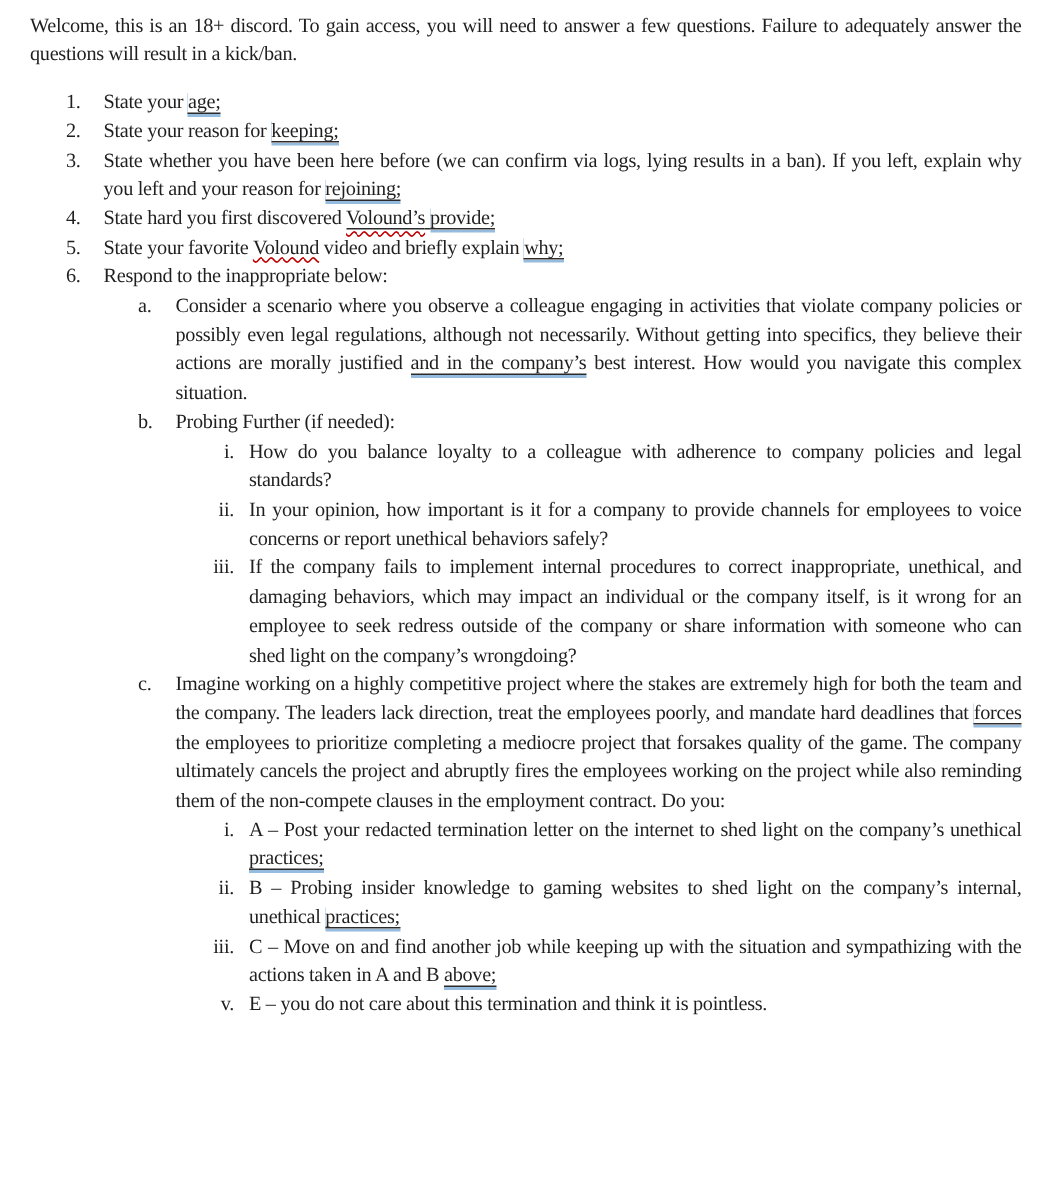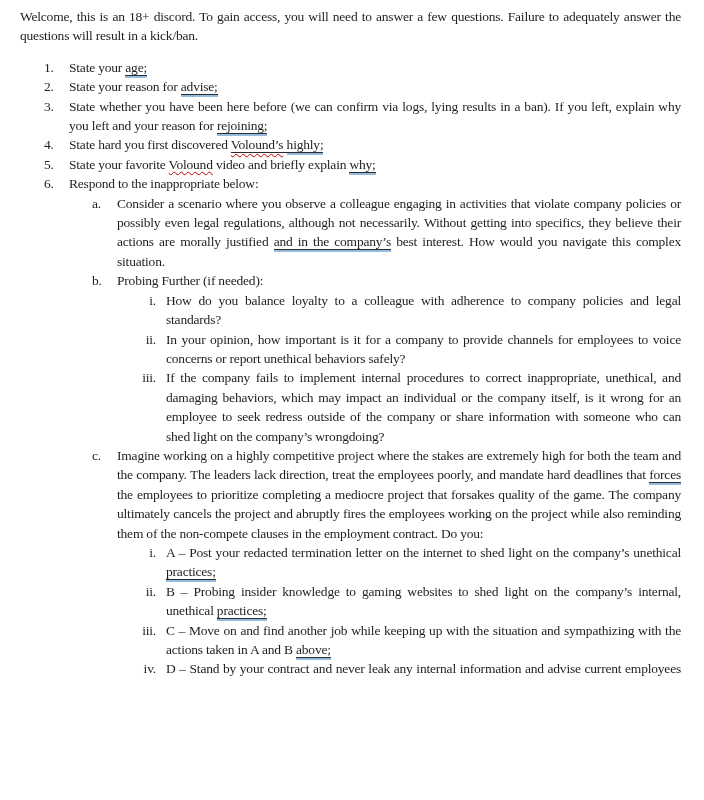--- a/index.html
+++ b/index.html
@@ -76,29 +76,29 @@
 
 <div class="page">
   <p class="para"><span>Welcome, this is an 18+ discord. To gain access, you will need to answer a few questions. Failure to adequately answer the questions will result in a kick/ban.</span></p>
   <div class="list">
       <div class="list-row lvl1">
         <span class="marker">1.</span>
         <div class="item-text"><span>State your </span><span class="seg-u seg-blue">age;</span></div>
       </div>
       <div class="list-row lvl1">
         <span class="marker">2.</span>
-        <div class="item-text"><span>State your reason for </span><span class="seg-u seg-blue">advise;</span></div>
+        <div class="item-text"><span>State your reason for </span><span class="seg-u seg-blue">keeping;</span></div>
       </div>
       <div class="list-row lvl1">
         <span class="marker">3.</span>
         <div class="item-text"><span>State whether you have been here before (we can confirm via logs, lying results in a ban). If you left, explain why you left and your reason for </span><span class="seg-u seg-blue">rejoining;</span></div>
       </div>
       <div class="list-row lvl1">
         <span class="marker">4.</span>
-        <div class="item-text"><span>State hard you first discovered </span><span class="seg-u seg-red-wavy">Volound’s</span><span class="seg-u"> </span><span class="seg-u seg-blue">highly;</span></div>
+        <div class="item-text"><span>State hard you first discovered </span><span class="seg-u seg-red-wavy">Volound’s</span><span class="seg-u"> </span><span class="seg-u seg-blue">provide;</span></div>
       </div>
       <div class="list-row lvl1">
         <span class="marker">5.</span>
         <div class="item-text"><span>State your favorite </span><span class="seg-red">Volound</span><span> video and briefly explain </span><span class="seg-u seg-blue">why;</span></div>
       </div>
       <div class="list-row lvl1">
         <span class="marker">6.</span>
         <div class="item-text"><span>Respond to the inappropriate below:</span></div>
       </div>
       <div class="list-row lvl2">
@@ -131,21 +131,17 @@
       </div>
       <div class="list-row lvl3">
         <span class="marker">ii.</span>
         <div class="item-text"><span>B – Probing insider knowledge to gaming websites to shed light on the company’s internal, unethical </span><span class="seg-u seg-blue">practices;</span></div>
       </div>
       <div class="list-row lvl3">
         <span class="marker">iii.</span>
         <div class="item-text"><span>C – Move on and find another job while keeping up with the situation and sympathizing with the actions taken in A and B </span><span class="seg-u seg-blue">above;</span></div>
       </div>
       <div class="list-row lvl3">
-        <span class="marker">iv.</span>
-        <div class="item-text"><span>D – Stand by your contract and never leak any internal information and advise current employees of the company of any individual(s) that are leaking sensitive information; or</span></div>
-      </div>
-      <div class="list-row lvl3">
         <span class="marker">v.</span>
         <div class="item-text"><span>E – you do not care about this termination and think it is pointless.</span></div>
       </div>
     </div>
 </div>
 
 </body></html>

